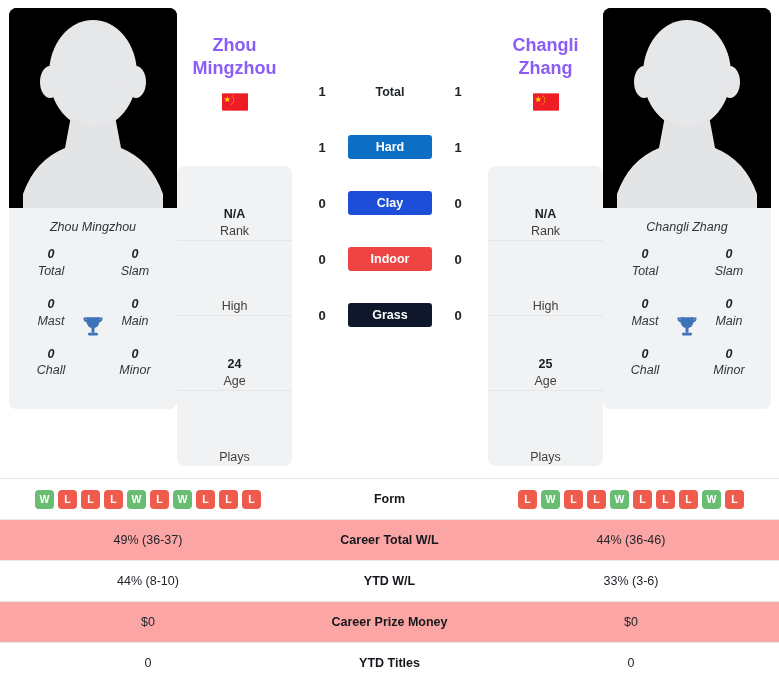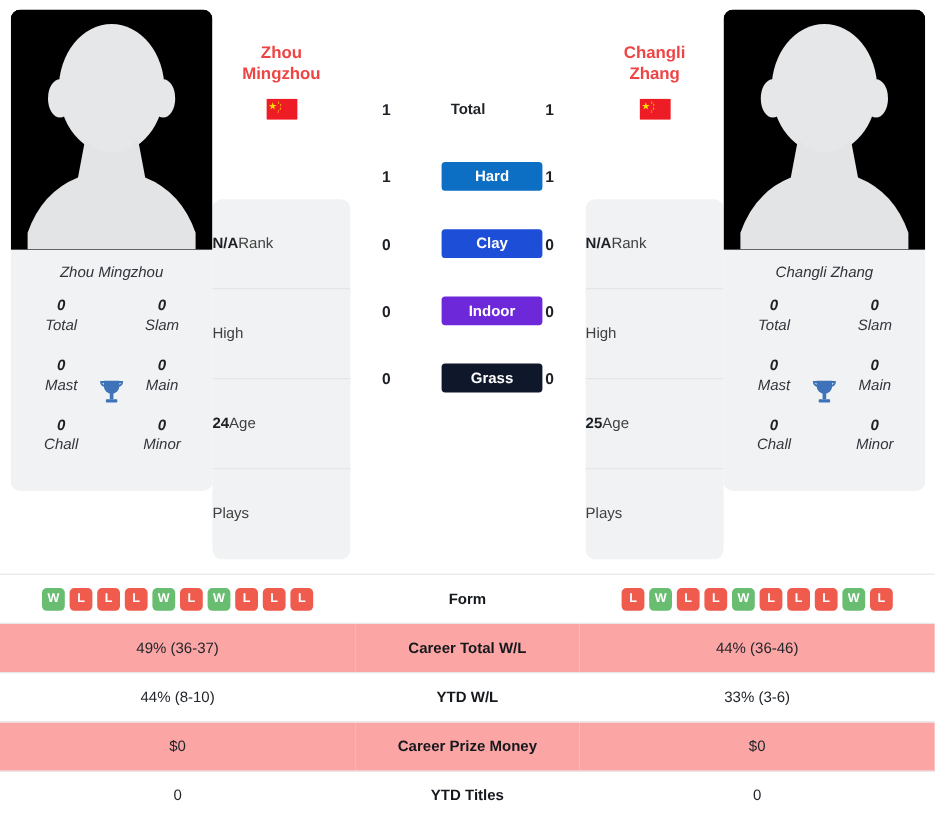--- a/index.html
+++ b/index.html
@@ -66,41 +66,42 @@
   }
 
   
   .meta-col { width: 115px; flex: 0 0 115px; padding-top: 0; }
   .meta-head {
     text-align: center;
     padding: 26px 4px 0 4px;
     min-height: 158px;
   }
   .meta-name {
-    font-size: 14px;
+    font-size: 18px;
     font-weight: 700;
     line-height: 1.3;
-    color: #ef4444;
+    color: #8b5cf6;
   }
   .flag {
     width: 26px; height: 18px;
     margin: 12px auto 0 auto;
     display: block;
     border-radius: 1px;
   }
   .meta-card {
     background: #f1f2f3;
     border-radius: 8px;
     overflow: hidden;
   }
   .meta-item {
     height: 75px;
     display: flex;
+    flex-direction: column;
     align-items: center;
-    justify-content: flex-start;
+    justify-content: flex-end;
     border-bottom: 1px solid #e3e5e7;
     line-height: 1.35;
   }
   .meta-item:last-child { border-bottom: none; }
   .meta-val { font-size: 12.5px; font-weight: 700; color: #1c1f23; }
   .meta-lab { font-size: 12.5px; color: #404040; }
 
   
   .surface-col {
     flex: 1 1 auto;
@@ -127,21 +128,20 @@
   }
   .sc-pill {
     display: block;
     width: 84px;
     padding: 5px 0;
     border-radius: 3px;
     font-size: 12.5px;
     font-weight: 700;
     color: #ffffff;
     text-align: center;
-    margin-left: 20px;
   }
 
   
   .stats-table {
     width: 100%;
     border-collapse: collapse;
     table-layout: fixed;
   }
   .stats-table tr { height: 41px; }
   .stats-table tr.odd { background: #fca5a5; }
@@ -293,21 +293,21 @@
       <div class="surf-row">
         <div class="sc-num">0</div>
         <div class="sc-mid">
           <span class="sc-pill" id="pill-clay" style="background: #1d4ed8;">Clay</span>
         </div>
         <div class="sc-num">0</div>
       </div>
       <div class="surf-row">
         <div class="sc-num">0</div>
         <div class="sc-mid">
-          <span class="sc-pill" id="pill-indoor" style="background: #6d28d9;">Indoor</span>
+          <span class="sc-pill" id="pill-indoor" style="background: #ef4444;">Indoor</span>
         </div>
         <div class="sc-num">0</div>
       </div>
       <div class="surf-row">
         <div class="sc-num">0</div>
         <div class="sc-mid">
           <span class="sc-pill" id="pill-grass" style="background: #0f172a;">Grass</span>
         </div>
         <div class="sc-num">0</div>
       </div>

